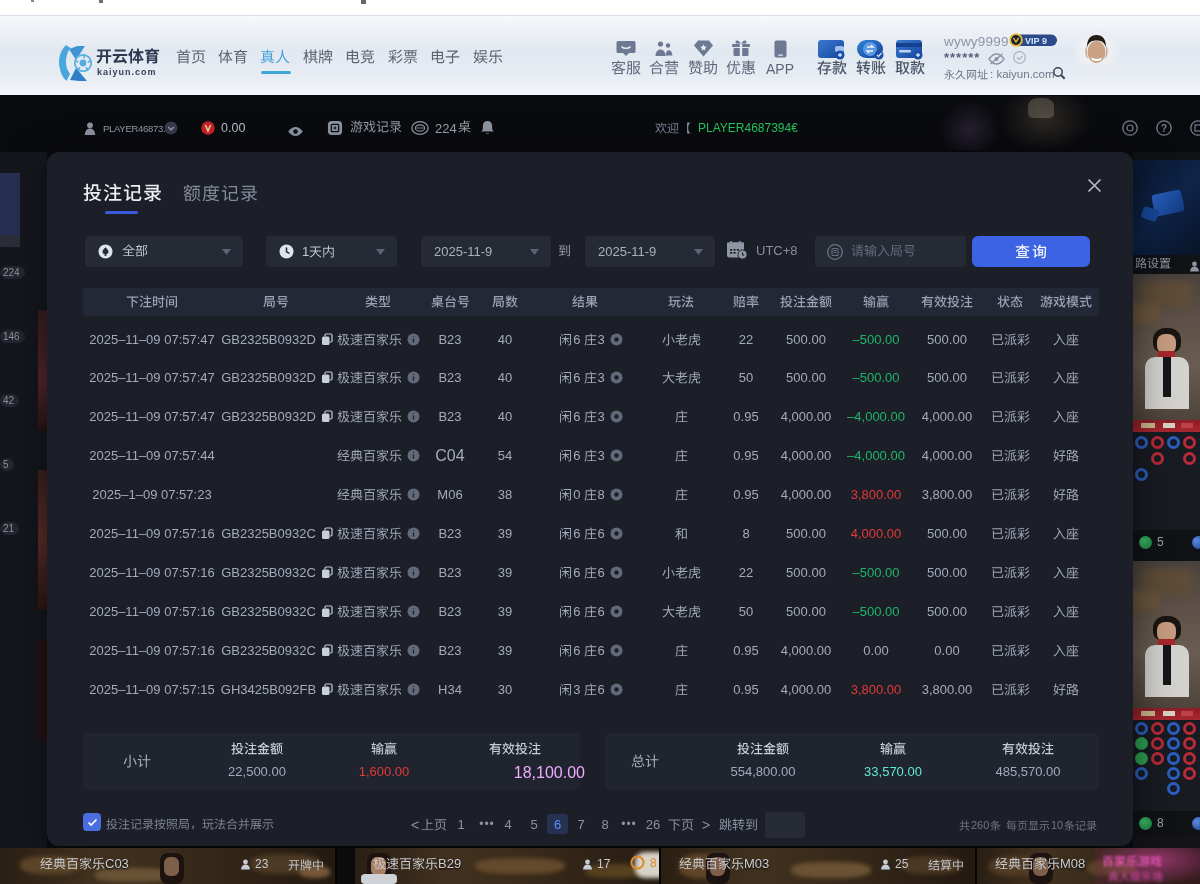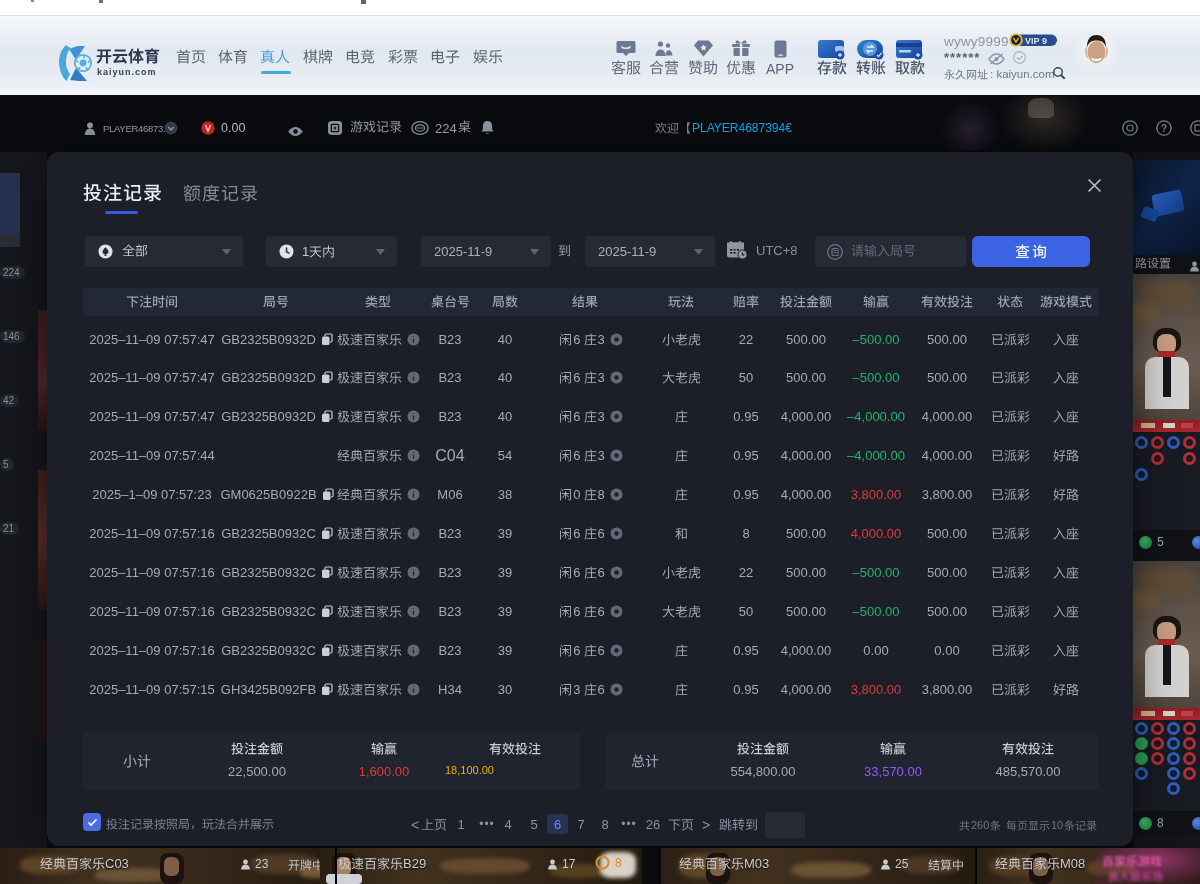--- a/index.html
+++ b/index.html
@@ -263,21 +263,21 @@
 <div class="ab" style="left:481px;top:120px"><svg width="13" height="15" viewBox="0 0 14 16">
 <path d="M7 1c3.3 0 5 2.2 5 5.5V10l1.6 2.2H.4L2 10V6.5C2 3.2 3.7 1 7 1z" fill="#8d94a2"></path>
       <path d="M5.4 13.8a1.8 1.8 0 0 0 3.2 0z" fill="#8d94a2"></path>
     </svg></div>
 <div class="ab vc" style="left:655px;top:121px">
     <svg width="36.0" height="12" viewBox="0 -880 3000 1000" fill="#80879a">
       <use href="#g43" x="0"></use>
       <use href="#g44" x="1000"></use>
       <use href="#g45" x="2000"></use>
     </svg>
-    <span style="font-size:12px;color:#0ea5e9;margin-left:1px">PLAYER4687394€</span>
+    <span style="font-size:12px;color:#22c55e;margin-left:7px">PLAYER4687394€</span>
   </div>
 <div class="ab" style="left:940px;top:100px;width:60px;height:50px;background:radial-gradient(ellipse at 50% 60%,rgba(90,70,110,.35),transparent 70%)"></div>
 <div class="ab" style="left:1000px;top:96px;width:90px;height:56px;background:radial-gradient(ellipse at 50% 40%,rgba(140,120,90,.28),transparent 72%)"></div>
 <div class="ab" style="left:1028px;top:98px;width:26px;height:20px;background:rgba(190,180,160,.25);border-radius:40% 40% 20% 20%"></div>
 <div class="ab" style="left:1122px;top:120px"><svg width="16" height="16" viewBox="0 0 16 16">
 <circle cx="8" cy="8" r="7.2" fill="none" stroke="#757d8c" stroke-width="1.3"></circle>
       <circle cx="8" cy="8" r="3" fill="none" stroke="#757d8c" stroke-width="1.2"></circle>
     </svg></div>
 <div class="ab" style="left:1156px;top:120px"><svg width="16" height="16" viewBox="0 0 16 16">
 <circle cx="8" cy="8" r="7.2" fill="none" stroke="#757d8c" stroke-width="1.3"></circle>
@@ -888,27 +888,20 @@
       <svg width="26.0" height="13" viewBox="0 -880 2000 1000" fill="#a3aaba">
         <use href="#g110" x="0"></use>
         <use href="#g46" x="1000"></use>
       </svg>
     </div>
   </div>
 <div class="ab" style="left:47px;top:475px;width:1086px;height:39px">
     <div class="ab" style="left:30px;top:0;width:150px;height:100%;display:flex;align-items:center;justify-content:center">
       <span style="font-size:13px;color:#a3aaba">2025–1–09 07:57:23</span>
     </div>
-    <div class="ab" style="left:155px;top:0;width:150px;height:100%;display:flex;align-items:center;justify-content:center">
-      <span style="font-size:13px;color:#a3aaba">GM0625B0922B</span>
-      <svg width="12" height="13" viewBox="0 0 12 13" style="margin-left:5px">
-        <rect x="1" y="3.5" width="7.5" height="8.5" rx="1.5" fill="#c9cedb"></rect>
-        <path d="M4 3.5V2.2A1.2 1.2 0 0 1 5.2 1h4.6A1.2 1.2 0 0 1 11 2.2v5.6A1.2 1.2 0 0 1 9.8 9H8.6" fill="none" stroke="#c9cedb" stroke-width="1.2"></path>
-      </svg>
-    </div>
     <div class="ab" style="left:256px;top:0;width:150px;height:100%;display:flex;align-items:center;justify-content:center">
       <svg width="65.0" height="13" viewBox="0 -880 5000 1000" fill="#a3aaba">
         <use href="#g108" x="0"></use>
         <use href="#g109" x="1000"></use>
         <use href="#g97" x="2000"></use>
         <use href="#g98" x="3000"></use>
         <use href="#g18" x="4000"></use>
       </svg>
       <svg width="13" height="13" viewBox="0 0 13 13" style="margin-left:5px">
         <circle cx="6.5" cy="6.5" r="6" fill="#626a7a"></circle>
@@ -1368,21 +1361,21 @@
     </div>
     <div class="ab" style="left:231px;top:31px;width:140px;text-align:center;font-size:13px;color:#e03a3a">1,600.00</div>
     <div class="ab" style="left:372px;top:9px;width:120px;display:flex;justify-content:center">
       <svg width="52.0" height="13" viewBox="0 -880 4000 1000" fill="#c6ccd8">
         <use href="#g87" x="0"></use>
         <use href="#g88" x="1000"></use>
         <use href="#g49" x="2000"></use>
         <use href="#g50" x="3000"></use>
       </svg>
     </div>
-    <div class="ab" style="left:362px;top:31px;width:140px;text-align:left;font-size:11px;color:#eab308">18,100.00</div>
+    <div class="ab" style="left:362px;top:31px;width:140px;text-align:right;font-size:16px;color:#f0abfc">18,100.00</div>
   </div>
 <div class="ab" style="left:605px;top:733px;width:494px;height:57px">
     <div class="ab" style="left:0;top:0;width:494px;height:57px;background:#20242e;border-radius:4px"></div>
     <div class="ab" style="left:26px;top:21px"><svg width="28.0" height="14" viewBox="0 -880 2000 1000" fill="#aab1bf">
         <use href="#g113" x="0"></use>
         <use href="#g112" x="1000"></use>
       </svg></div>
     <div class="ab" style="left:98px;top:9px;width:120px;display:flex;justify-content:center">
       <svg width="52.0" height="13" viewBox="0 -880 4000 1000" fill="#c6ccd8">
         <use href="#g49" x="0"></use>
@@ -1391,21 +1384,21 @@
         <use href="#g84" x="3000"></use>
       </svg>
     </div>
     <div class="ab" style="left:88px;top:31px;width:140px;text-align:center;font-size:13px;color:#a3aaba">554,800.00</div>
     <div class="ab" style="left:228px;top:9px;width:120px;display:flex;justify-content:center">
       <svg width="26.0" height="13" viewBox="0 -880 2000 1000" fill="#c6ccd8">
         <use href="#g85" x="0"></use>
         <use href="#g86" x="1000"></use>
       </svg>
     </div>
-    <div class="ab" style="left:218px;top:31px;width:140px;text-align:center;font-size:13px;color:#8b5cf6">33,570.00</div>
+    <div class="ab" style="left:218px;top:31px;width:140px;text-align:center;font-size:13px;color:#5eead4">33,570.00</div>
     <div class="ab" style="left:363px;top:9px;width:120px;display:flex;justify-content:center">
       <svg width="52.0" height="13" viewBox="0 -880 4000 1000" fill="#c6ccd8">
         <use href="#g87" x="0"></use>
         <use href="#g88" x="1000"></use>
         <use href="#g49" x="2000"></use>
         <use href="#g50" x="3000"></use>
       </svg>
     </div>
     <div class="ab" style="left:353px;top:31px;width:140px;text-align:center;font-size:13px;color:#a3aaba">485,570.00</div>
   </div>
@@ -1528,21 +1521,21 @@
           <path d="M1 10.5c.3-3.4 2-5 4.5-5s4.2 1.6 4.5 5z" fill="#c5cad4"></path>
         </svg>
         <span style="font-size:12px;color:#c5cad4;margin-left:4px">23</span>
       </div>
       <div class="ab" style="left:288px;top:9px"><svg width="36.0" height="12" viewBox="0 -880 3000 1000" fill="#c5cad4">
           <use href="#g132" x="0"></use>
           <use href="#g11" x="1000"></use>
           <use href="#g133" x="2000"></use>
         </svg></div>
     </div>
-<div class="ab" style="left:320px;top:0;width:322px;height:36px;background:linear-gradient(90deg,#2a1f14,#42311e 30%,#36281a 60%,#241a10);overflow:hidden">
+<div class="ab" style="left:355px;top:0;width:322px;height:36px;background:linear-gradient(90deg,#2a1f14,#42311e 30%,#36281a 60%,#241a10);overflow:hidden">
       <div class="ab" style="left:12px;top:5px;width:24px;height:31px;background:#1c1310;border-radius:8px"></div>
       <div class="ab" style="left:16px;top:9px;width:15px;height:19px;background:#a87f60;border-radius:6px"></div>
       <div class="ab" style="left:6px;top:26px;width:36px;height:10px;background:#cfd3d8;border-radius:4px"></div>
       <div class="ab" style="left:120px;top:10px;width:90px;height:16px;background:#64492c;border-radius:40%;filter:blur(2px)"></div>
       <div class="ab" style="left:230px;top:16px;width:60px;height:14px;background:#55401f;border-radius:40%;filter:blur(2px)"></div>
       <div class="ab" style="left:280px;top:4px;width:36px;height:26px;background:#d8d3c8;border-radius:30%;filter:blur(2px)"></div>
       <div class="ab vc" style="left:18px;top:8px">
         <svg width="65.0" height="13" viewBox="0 -880 5000 1000" fill="#c9cdd4">
           <use href="#g95" x="0"></use>
           <use href="#g96" x="1000"></use>

